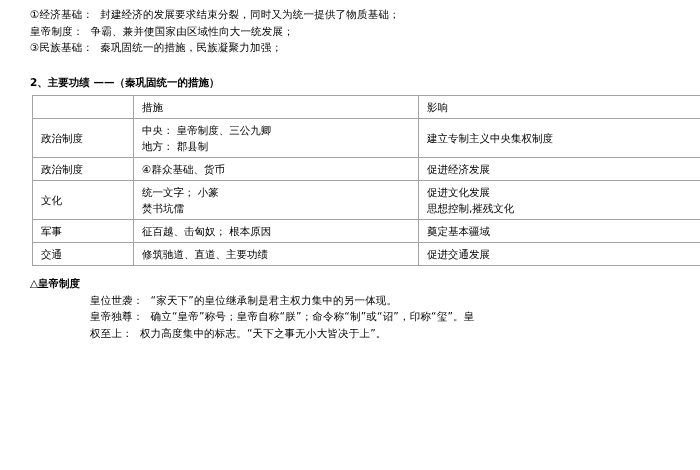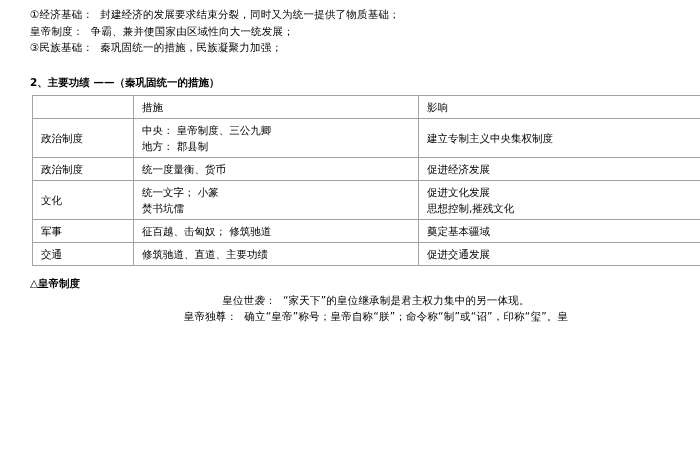--- a/index.html
+++ b/index.html
@@ -31,21 +31,20 @@
     height: 9px;
   }
   .sec-head {
     font-size: 10.5px;
     line-height: 17px;
     white-space: pre;
     font-weight: bold;
   }
   .indent2 {
     padding-left: 60px;
-    text-align: center;
   }
   table.measures {
     border-collapse: collapse;
     width: 645px;
     margin-top: 4px;
     margin-left: 2px;
     table-layout: fixed;
   }
   table.measures td {
     border: 1px solid #a3a3a3;
@@ -102,45 +101,46 @@
           <td class="col-effect">影响</td>
         </tr>
         <tr>
           <td class="col-label">政治制度</td>
           <td class="col-measure">中央：  皇帝制度、三公九卿
 地方：  郡县制</td>
           <td class="col-effect">建立专制主义中央集权制度</td>
         </tr>
         <tr>
           <td class="col-label">政治制度</td>
-          <td class="col-measure">统一度量衡、货币</td>
+          <td class="col-measure">④群众基础、货币</td>
           <td class="col-effect">促进经济发展</td>
         </tr>
         <tr>
           <td class="col-label">文化</td>
           <td class="col-measure">统一文字；  小篆
 焚书坑儒</td>
           <td class="col-effect">促进文化发展
 思想控制,摧残文化</td>
         </tr>
         <tr>
           <td class="col-label">军事</td>
-          <td class="col-measure">征百越、击匈奴；  修筑驰道</td>
+          <td class="col-measure">征百越、击匈奴；  根本原因</td>
           <td class="col-effect">奠定基本疆域</td>
         </tr>
         <tr>
           <td class="col-label">交通</td>
           <td class="col-measure">修筑驰道、直道、主要功绩</td>
           <td class="col-effect">促进交通发展</td>
         </tr>
       </tbody>
     </table>
   </div>
 
   <div class="blank"></div>
 
   <div>
     <div class="sec-head">△皇帝制度</div>
     <div class="line indent2">皇位世袭：  “家天下”的皇位继承制是君主权力集中的另一体现。</div>
     <div class="line indent2">皇帝独尊：  确立“皇帝”称号；皇帝自称“朕”；命令称“制”或“诏”，印称“玺”。皇</div>
+    <div class="line indent2">权至上：  权力高度集中的标志。“天下之事无小大皆决于上”。</div>
   </div>
 
 </div>
 
 </body></html>

